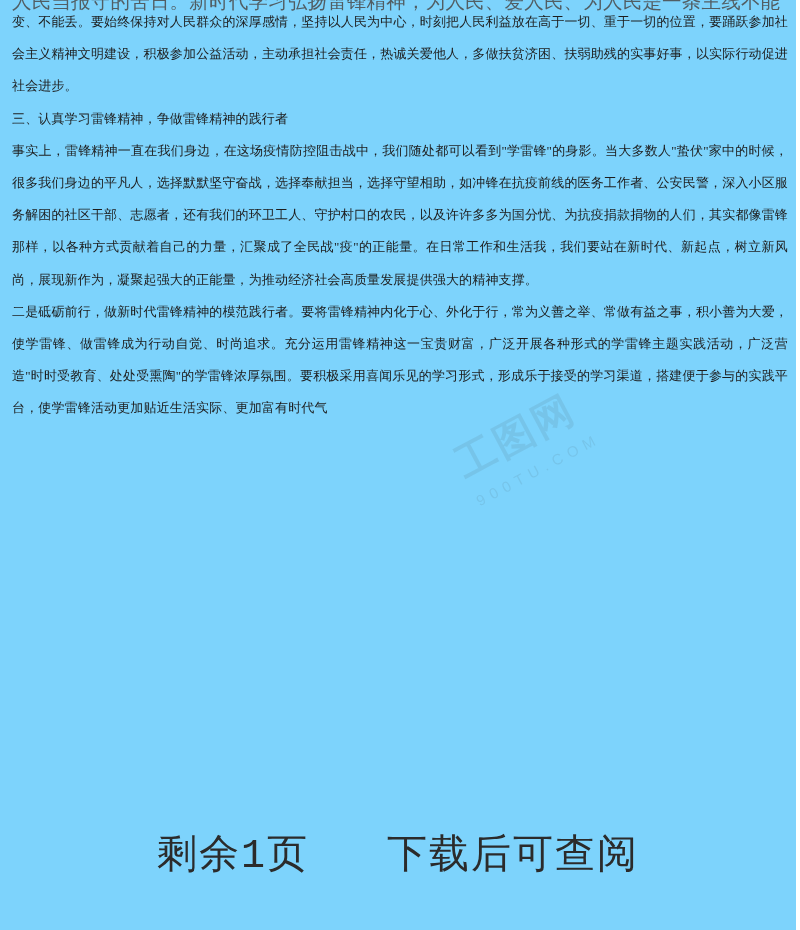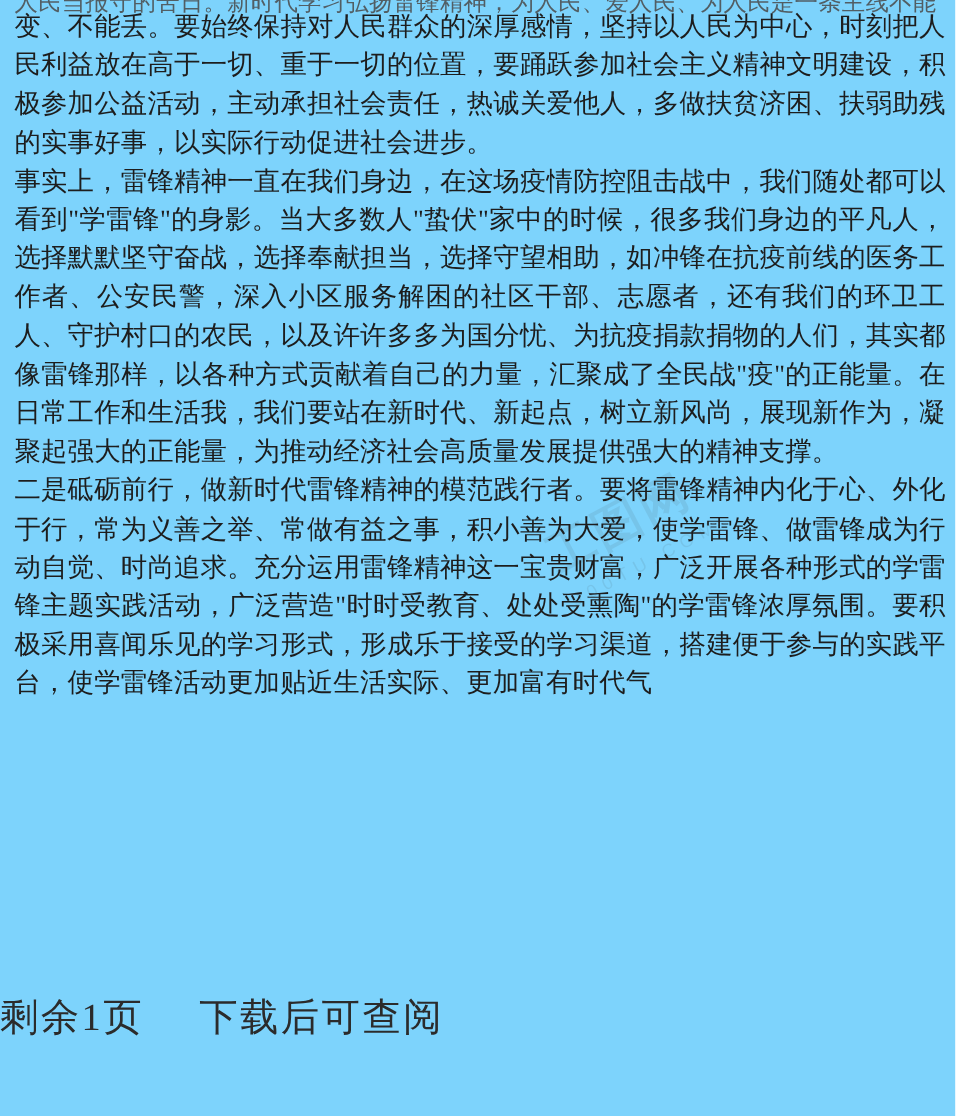--- a/index.html
+++ b/index.html
@@ -41,21 +41,21 @@
   .doc-body {
     position: absolute;
     top: 6px;
     left: 12px;
     width: 776px;
   }
 
   p.para {
     margin: 0 0 0 0;
     color: #1d1d1d;
-    font-size: 22px;
+    font-size: 13px;
     line-height: 32.2px;
     text-align: justify;
     text-justify: inter-ideograph;
     text-indent: 0;
     letter-spacing: 0.15px;
   }
 
   
   .watermark {
     position: absolute;
@@ -88,40 +88,41 @@
     position: absolute;
     left: 0;
     top: 60px;
   }
 
   .footer-notice {
     position: absolute;
     left: 0;
     right: 0;
     top: 826px;
-    text-align: left;
+    text-align: center;
     color: #2b2b2b;
-    font-size: 32px;
+    font-size: 40px;
     letter-spacing: 2px;
-    font-family: Liberation Serif, serif;
+    font-family: Liberation Mono, monospace;
   }
   .footer-notice .gap {
     display: inline-block;
     width: 26px;
   }
 </style>
 </head>
 <body>
 
 <div class="page">
 
   <div class="clipped-line">人民当报守的苦日。新时代学习弘扬雷锋精神，为人民、爱人民、为人民是一条主线不能</div>
 
   <div class="doc-body">
     <p class="para">变、不能丢。要始终保持对人民群众的深厚感情，坚持以人民为中心，时刻把人民利益放在高于一切、重于一切的位置，要踊跃参加社会主义精神文明建设，积极参加公益活动，主动承担社会责任，热诚关爱他人，多做扶贫济困、扶弱助残的实事好事，以实际行动促进社会进步。</p>
+    <p class="para">三、认真学习雷锋精神，争做雷锋精神的践行者</p>
     <p class="para">事实上，雷锋精神一直在我们身边，在这场疫情防控阻击战中，我们随处都可以看到"学雷锋"的身影。当大多数人"蛰伏"家中的时候，很多我们身边的平凡人，选择默默坚守奋战，选择奉献担当，选择守望相助，如冲锋在抗疫前线的医务工作者、公安民警，深入小区服务解困的社区干部、志愿者，还有我们的环卫工人、守护村口的农民，以及许许多多为国分忧、为抗疫捐款捐物的人们，其实都像雷锋那样，以各种方式贡献着自己的力量，汇聚成了全民战"疫"的正能量。在日常工作和生活我，我们要站在新时代、新起点，树立新风尚，展现新作为，凝聚起强大的正能量，为推动经济社会高质量发展提供强大的精神支撑。</p>
     <p class="para">二是砥砺前行，做新时代雷锋精神的模范践行者。要将雷锋精神内化于心、外化于行，常为义善之举、常做有益之事，积小善为大爱，使学雷锋、做雷锋成为行动自觉、时尚追求。充分运用雷锋精神这一宝贵财富，广泛开展各种形式的学雷锋主题实践活动，广泛营造"时时受教育、处处受熏陶"的学雷锋浓厚氛围。要积极采用喜闻乐见的学习形式，形成乐于接受的学习渠道，搭建便于参与的实践平台，使学雷锋活动更加贴近生活实际、更加富有时代气</p>
   </div>
 
   <div class="watermark">
     <div class="wm-box">
       <div class="wm-text">工图网</div>
       <div class="wm-sub">900TU.COM</div>
     </div>
   </div>

